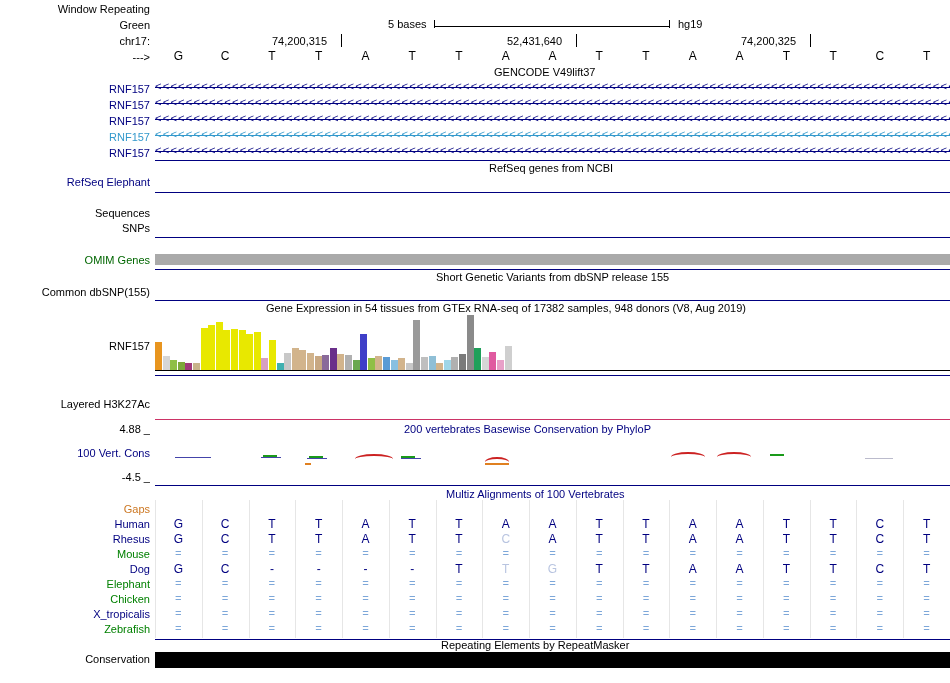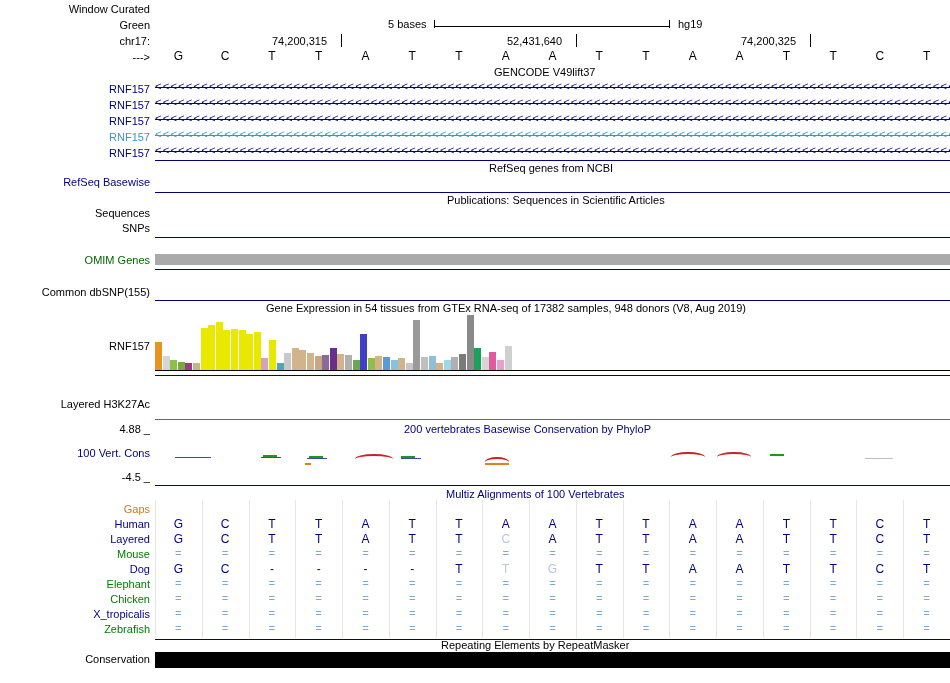--- a/index.html
+++ b/index.html
@@ -70,21 +70,21 @@
 
   .grayband { position: absolute; }
 
   .scalebar { position: absolute; }
 </style>
 </head>
 <body>
 
 <div id="stage">
 
-  <div class="lbl" style="left:0; top:3px; width:150px;">Window Curated</div>
+  <div class="lbl" style="left:0; top:3px; width:150px;">Window Repeating</div>
   <div class="lbl" style="left:0; top:19px; width:150px;">Green</div>
   <div class="lbl" style="left:0; top:35px; width:150px;">chr17:</div>
   <div class="lbl" style="left:0; top:51px; width:150px;">---&gt;</div>
 
 
   <div class="ctr" style="left:388px; top:18px;">5 bases</div>
   <div class="scalebar" style="left:434px; top:26px; width:236px; height:1px; background:#000;"></div>
   <div class="scalebar" style="left:434px; top:20px; width:1px; height:8px; background:#000;"></div>
   <div class="scalebar" style="left:669px; top:20px; width:1px; height:8px; background:#000;"></div>
   <div class="ctr" style="left:678px; top:18px;">hg19</div>
@@ -132,32 +132,32 @@
       <div class="chevrow" style="top: 130px; color: rgb(51, 153, 204); font-family: &quot;Liberation Mono&quot;, monospace; font-size: 11px; letter-spacing: 1.1px;">&lt;&lt;&lt;&lt;&lt;&lt;&lt;&lt;&lt;&lt;&lt;&lt;&lt;&lt;&lt;&lt;&lt;&lt;&lt;&lt;&lt;&lt;&lt;&lt;&lt;&lt;&lt;&lt;&lt;&lt;&lt;&lt;&lt;&lt;&lt;&lt;&lt;&lt;&lt;&lt;&lt;&lt;&lt;&lt;&lt;&lt;&lt;&lt;&lt;&lt;&lt;&lt;&lt;&lt;&lt;&lt;&lt;&lt;&lt;&lt;&lt;&lt;&lt;&lt;&lt;&lt;&lt;&lt;&lt;&lt;&lt;&lt;&lt;&lt;&lt;&lt;&lt;&lt;&lt;&lt;&lt;&lt;&lt;&lt;&lt;&lt;&lt;&lt;&lt;&lt;&lt;&lt;&lt;&lt;&lt;&lt;&lt;&lt;&lt;&lt;&lt;&lt;&lt;&lt;&lt;&lt;&lt;&lt;&lt;&lt;&lt;&lt;&lt;&lt;&lt;&lt;&lt;&lt;&lt;&lt;&lt;&lt;&lt;&lt;&lt;&lt;&lt;&lt;&lt;&lt;&lt;&lt;&lt;&lt;&lt;&lt;&lt;&lt;&lt;&lt;&lt;&lt;&lt;&lt;&lt;&lt;&lt;&lt;&lt;&lt;&lt;&lt;&lt;&lt;&lt;&lt;&lt;&lt;&lt;&lt;&lt;&lt;&lt;&lt;&lt;&lt;&lt;&lt;&lt;&lt;&lt;&lt;&lt;&lt;&lt;&lt;&lt;&lt;&lt;&lt;&lt;&lt;&lt;&lt;&lt;&lt;&lt;&lt;&lt;&lt;&lt;&lt;&lt;&lt;&lt;&lt;&lt;&lt;&lt;&lt;</div>
       <div style="position: absolute; left: 155px; top: 135px; width: 795px; height: 1px; background: rgb(51, 153, 204);"></div>
       <div class="lbl" style="left: 0px; top: 147px; width: 150px; color: rgb(0, 0, 128);">RNF157</div>
       <div class="chevrow" style="top: 146px; color: rgb(0, 0, 128); font-family: &quot;Liberation Mono&quot;, monospace; font-size: 11px; letter-spacing: 1.1px;">&lt;&lt;&lt;&lt;&lt;&lt;&lt;&lt;&lt;&lt;&lt;&lt;&lt;&lt;&lt;&lt;&lt;&lt;&lt;&lt;&lt;&lt;&lt;&lt;&lt;&lt;&lt;&lt;&lt;&lt;&lt;&lt;&lt;&lt;&lt;&lt;&lt;&lt;&lt;&lt;&lt;&lt;&lt;&lt;&lt;&lt;&lt;&lt;&lt;&lt;&lt;&lt;&lt;&lt;&lt;&lt;&lt;&lt;&lt;&lt;&lt;&lt;&lt;&lt;&lt;&lt;&lt;&lt;&lt;&lt;&lt;&lt;&lt;&lt;&lt;&lt;&lt;&lt;&lt;&lt;&lt;&lt;&lt;&lt;&lt;&lt;&lt;&lt;&lt;&lt;&lt;&lt;&lt;&lt;&lt;&lt;&lt;&lt;&lt;&lt;&lt;&lt;&lt;&lt;&lt;&lt;&lt;&lt;&lt;&lt;&lt;&lt;&lt;&lt;&lt;&lt;&lt;&lt;&lt;&lt;&lt;&lt;&lt;&lt;&lt;&lt;&lt;&lt;&lt;&lt;&lt;&lt;&lt;&lt;&lt;&lt;&lt;&lt;&lt;&lt;&lt;&lt;&lt;&lt;&lt;&lt;&lt;&lt;&lt;&lt;&lt;&lt;&lt;&lt;&lt;&lt;&lt;&lt;&lt;&lt;&lt;&lt;&lt;&lt;&lt;&lt;&lt;&lt;&lt;&lt;&lt;&lt;&lt;&lt;&lt;&lt;&lt;&lt;&lt;&lt;&lt;&lt;&lt;&lt;&lt;&lt;&lt;&lt;&lt;&lt;&lt;&lt;&lt;&lt;&lt;&lt;&lt;&lt;&lt;&lt;</div>
       <div style="position: absolute; left: 155px; top: 151px; width: 795px; height: 1px; background: rgb(0, 0, 128);"></div>
     </div>
 
   <div class="hrule" style="left:155px; top:160px; width:795px; background:#000080;"></div>
 
   <div class="ctr" style="left:489px; top:162px;">RefSeq genes from NCBI</div>
-  <div class="lbl" style="left:0; top:176px; width:150px; color:#000080;">RefSeq Basewise</div>
+  <div class="lbl" style="left:0; top:176px; width:150px; color:#000080;">RefSeq Elephant</div>
   <div class="hrule" style="left:155px; top:192px; width:795px; background:#000080;"></div>
 
-  <div class="ctr" style="left:447px; top:194px;">Publications: Sequences in Scientific Articles</div>
   <div class="lbl" style="left:0; top:207px; width:150px;">Sequences</div>
   <div class="lbl" style="left:0; top:222px; width:150px;">SNPs</div>
   <div class="hrule" style="left:155px; top:237px; width:795px; background:#000080;"></div>
 
   <div class="lbl" style="left:0; top:254px; width:150px; color:#006600;">OMIM Genes</div>
   <div class="grayband" style="left:155px; top:254px; width:795px; height:11px; background:#aaaaaa;"></div>
   <div class="hrule" style="left:155px; top:269px; width:795px; background:#000080;"></div>
 
+  <div class="ctr" style="left:436px; top:271px;">Short Genetic Variants from dbSNP release 155</div>
   <div class="lbl" style="left:0; top:286px; width:150px;">Common dbSNP(155)</div>
   <div class="hrule" style="left:155px; top:300px; width:795px; background:#000080;"></div>
 
   <div class="ctr" style="left:266px; top:302px;">Gene Expression in 54 tissues from GTEx RNA-seq of 17382 samples, 948 donors (V8, Aug 2019)</div>
   <div class="lbl" style="left:0; top:340px; width:150px;">RNF157</div>
   <div class="barchart" id="gtex-bars" style="width: 357.2px;">
       <div class="bar" style="left: 0px; width: 7px; height: 28px; background: rgb(232, 149, 31);"></div>
       <div class="bar" style="left: 7.6px; width: 7px; height: 14px; background: rgb(214, 214, 214);"></div>
       <div class="bar" style="left: 15.2px; width: 7px; height: 10px; background: rgb(143, 191, 70);"></div>
       <div class="bar" style="left: 22.8px; width: 7px; height: 8px; background: rgb(125, 169, 58);"></div>
@@ -258,21 +258,21 @@
         <span style="left: 374.5px; color: rgb(0, 0, 128);">A</span>
         <span style="left: 421.265px; color: rgb(0, 0, 128);">T</span>
         <span style="left: 468.029px; color: rgb(0, 0, 128);">T</span>
         <span style="left: 514.794px; color: rgb(0, 0, 128);">A</span>
         <span style="left: 561.559px; color: rgb(0, 0, 128);">A</span>
         <span style="left: 608.324px; color: rgb(0, 0, 128);">T</span>
         <span style="left: 655.088px; color: rgb(0, 0, 128);">T</span>
         <span style="left: 701.853px; color: rgb(0, 0, 128);">C</span>
         <span style="left: 748.618px; color: rgb(0, 0, 128);">T</span>
       </div>
-      <div class="lbl" style="left: 0px; top: 533px; width: 150px; color: rgb(0, 0, 128);">Layered</div>
+      <div class="lbl" style="left: 0px; top: 533px; width: 150px; color: rgb(0, 0, 128);">Rhesus</div>
       <div class="baserow" style="top: 532px;">
         <span style="left: 0.382353px; color: rgb(0, 0, 128);">G</span>
         <span style="left: 47.1471px; color: rgb(0, 0, 128);">C</span>
         <span style="left: 93.9118px; color: rgb(0, 0, 128);">T</span>
         <span style="left: 140.676px; color: rgb(0, 0, 128);">T</span>
         <span style="left: 187.441px; color: rgb(0, 0, 128);">A</span>
         <span style="left: 234.206px; color: rgb(0, 0, 128);">T</span>
         <span style="left: 280.971px; color: rgb(0, 0, 128);">T</span>
         <span style="left: 327.735px; color: rgb(184, 196, 224);">C</span>
         <span style="left: 374.5px; color: rgb(0, 0, 128);">A</span>

